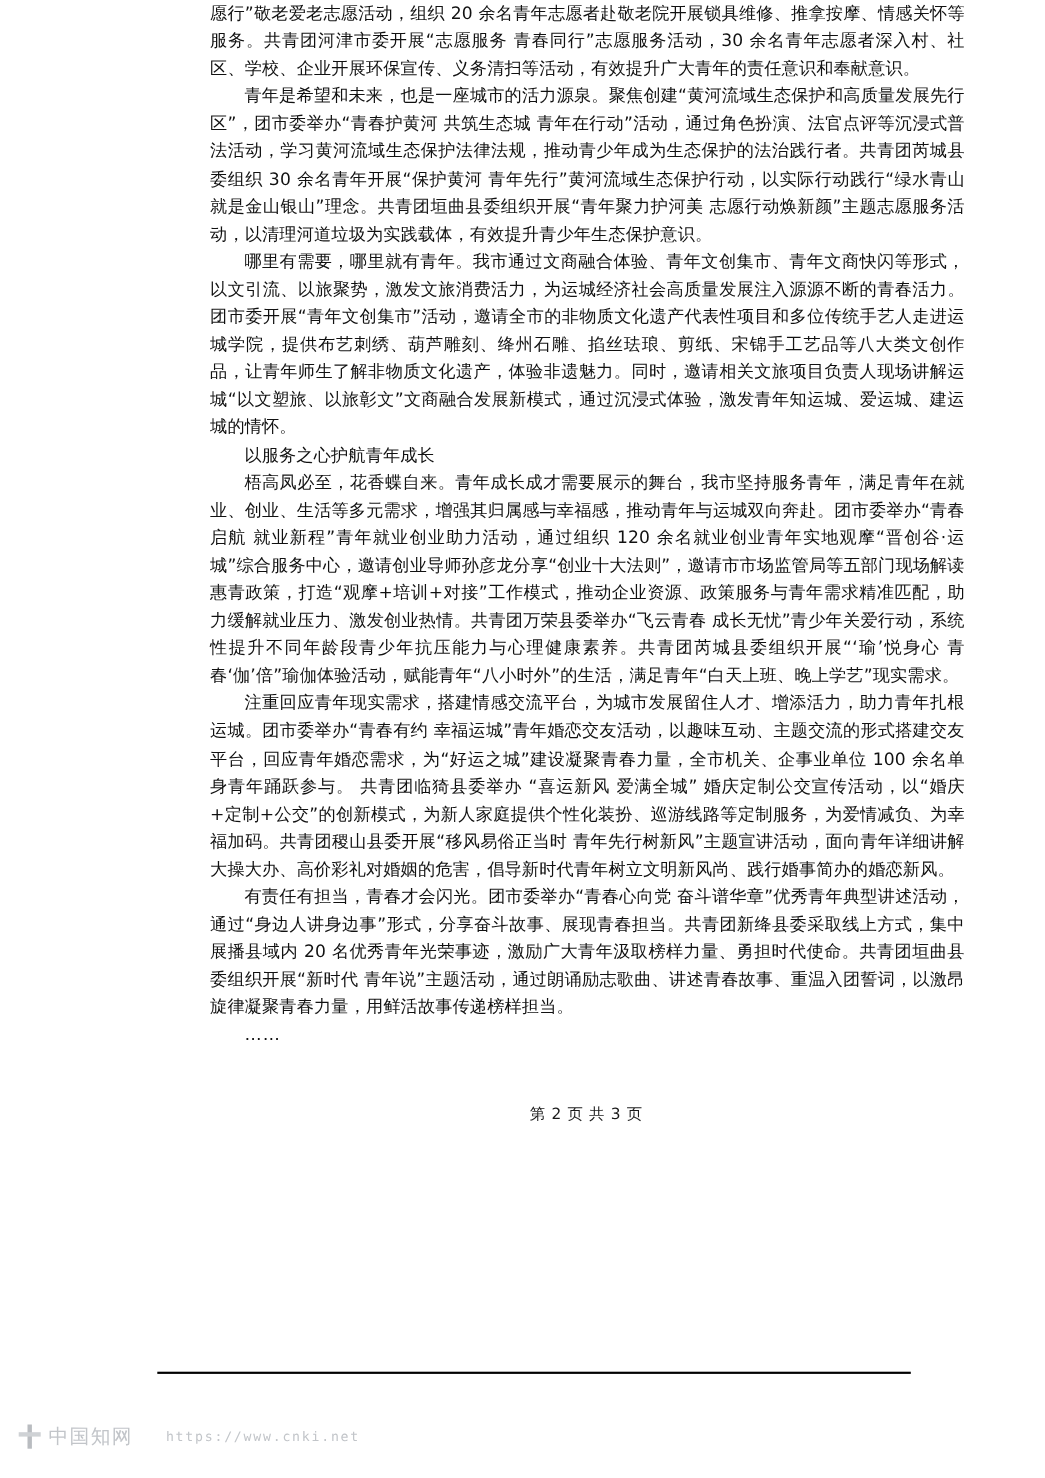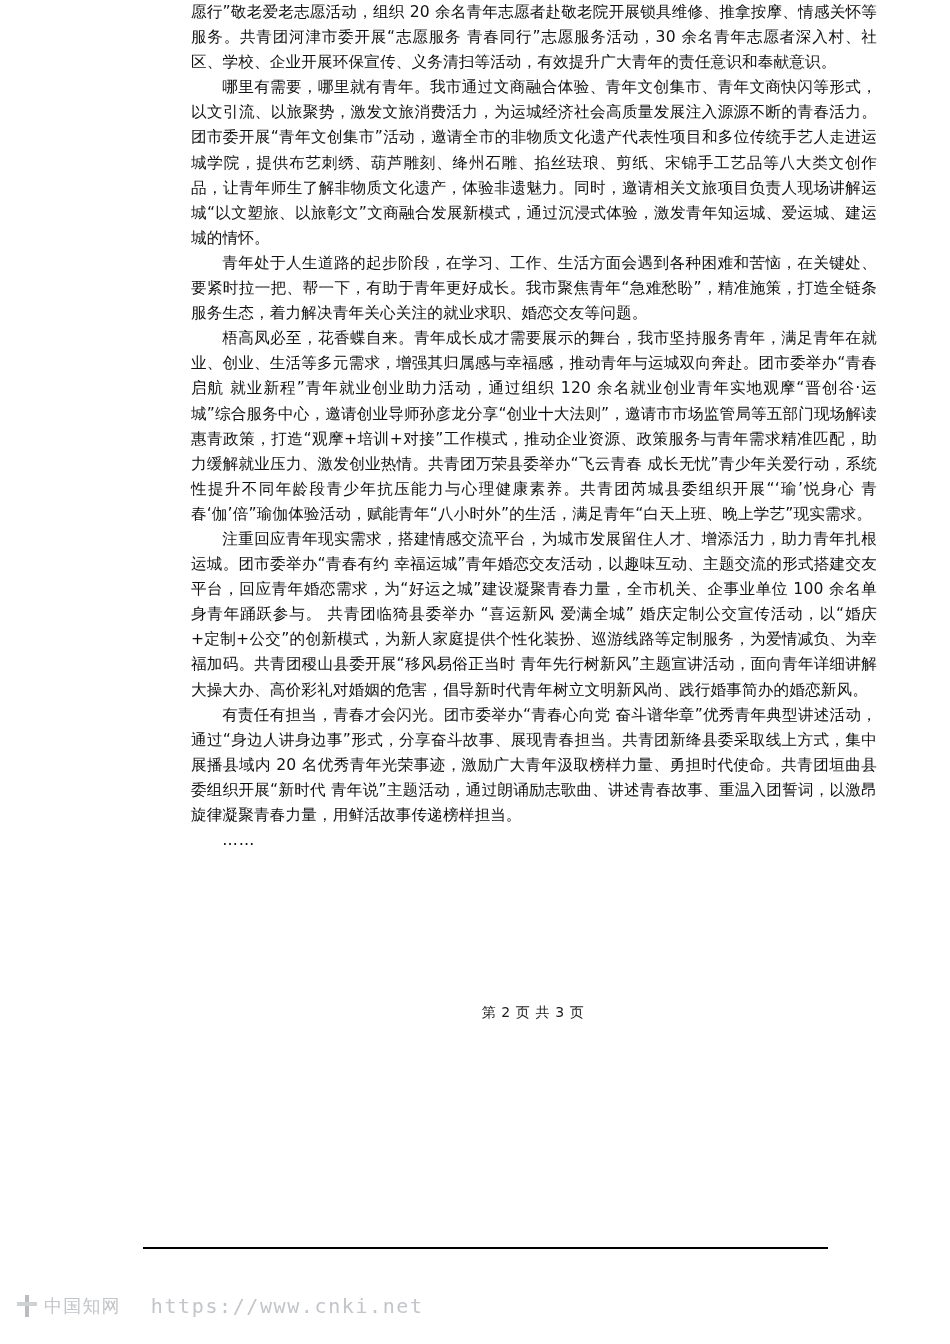--- a/index.html
+++ b/index.html
@@ -111,36 +111,37 @@
   }
   .logo-text {
     font-size: 18px;
     color: #c2c5c9;
     letter-spacing: 1.2px;
     font-family: Liberation Mono, monospace;
     white-space: nowrap;
   }
   .footer-url {
     margin-left: 30px;
-    font-size: 20px;
+    font-size: 12px;
     color: #c2c5c9;
     letter-spacing: 1.6px;
     font-family: "DejaVu Sans Mono", "Liberation Mono", monospace;
     white-space: nowrap;
   }
 </style>
 </head>
 <body>
 
 <div class="page">
 
   <div class="doc-body">
     <p class="para no-indent">愿行”敬老爱老志愿活动，组织 20 余名青年志愿者赴敬老院开展锁具维修、推拿按摩、情感关怀等服务。共青团河津市委开展“志愿服务 青春同行”志愿服务活动，30 余名青年志愿者深入村、社区、学校、企业开展环保宣传、义务清扫等活动，有效提升广大青年的责任意识和奉献意识。</p>
+    <p class="para">青年是希望和未来，也是一座城市的活力源泉。聚焦创建“黄河流域生态保护和高质量发展先行区”，团市委举办“青春护黄河 共筑生态城 青年在行动”活动，通过角色扮演、法官点评等沉浸式普法活动，学习黄河流域生态保护法律法规，推动青少年成为生态保护的法治践行者。共青团芮城县委组织 30 余名青年开展“保护黄河 青年先行”黄河流域生态保护行动，以实际行动践行“绿水青山就是金山银山”理念。共青团垣曲县委组织开展“青年聚力护河美 志愿行动焕新颜”主题志愿服务活动，以清理河道垃圾为实践载体，有效提升青少年生态保护意识。</p>
     <p class="para">哪里有需要，哪里就有青年。我市通过文商融合体验、青年文创集市、青年文商快闪等形式，以文引流、以旅聚势，激发文旅消费活力，为运城经济社会高质量发展注入源源不断的青春活力。团市委开展“青年文创集市”活动，邀请全市的非物质文化遗产代表性项目和多位传统手艺人走进运城学院，提供布艺刺绣、葫芦雕刻、绛州石雕、掐丝珐琅、剪纸、宋锦手工艺品等八大类文创作品，让青年师生了解非物质文化遗产，体验非遗魅力。同时，邀请相关文旅项目负责人现场讲解运城“以文塑旅、以旅彰文”文商融合发展新模式，通过沉浸式体验，激发青年知运城、爱运城、建运城的情怀。</p>
-    <p class="para">青年处于人生道路的起步阶段，在学习、工作、生活方面会遇到各种困难和苦恼，在关键处、要紧时拉一把、帮一下，有助于青年更好成长。我市聚焦青年“急难愁盼”，精准施策，打造全链条服务生态，着力解决青年关心关注的就业求职、婚恋交友等问题。</p>
+    <p class="para heading">以服务之心护航青年成长</p>
     <p class="para">梧高凤必至，花香蝶自来。青年成长成才需要展示的舞台，我市坚持服务青年，满足青年在就业、创业、生活等多元需求，增强其归属感与幸福感，推动青年与运城双向奔赴。团市委举办“青春启航 就业新程”青年就业创业助力活动，通过组织 120 余名就业创业青年实地观摩“晋创谷·运城”综合服务中心，邀请创业导师孙彦龙分享“创业十大法则”，邀请市市场监管局等五部门现场解读惠青政策，打造“观摩+培训+对接”工作模式，推动企业资源、政策服务与青年需求精准匹配，助力缓解就业压力、激发创业热情。共青团万荣县委举办“飞云青春 成长无忧”青少年关爱行动，系统性提升不同年龄段青少年抗压能力与心理健康素养。共青团芮城县委组织开展“‘瑜’悦身心 青春‘伽’倍”瑜伽体验活动，赋能青年“八小时外”的生活，满足青年“白天上班、晚上学艺”现实需求。</p>
     <p class="para">注重回应青年现实需求，搭建情感交流平台，为城市发展留住人才、增添活力，助力青年扎根运城。团市委举办“青春有约 幸福运城”青年婚恋交友活动，以趣味互动、主题交流的形式搭建交友平台，回应青年婚恋需求，为“好运之城”建设凝聚青春力量，全市机关、企事业单位 100 余名单身青年踊跃参与。 共青团临猗县委举办 “喜运新风 爱满全城” 婚庆定制公交宣传活动，以“婚庆+定制+公交”的创新模式，为新人家庭提供个性化装扮、巡游线路等定制服务，为爱情减负、为幸福加码。共青团稷山县委开展“移风易俗正当时 青年先行树新风”主题宣讲活动，面向青年详细讲解大操大办、高价彩礼对婚姻的危害，倡导新时代青年树立文明新风尚、践行婚事简办的婚恋新风。</p>
     <p class="para">有责任有担当，青春才会闪光。团市委举办“青春心向党 奋斗谱华章”优秀青年典型讲述活动，通过“身边人讲身边事”形式，分享奋斗故事、展现青春担当。共青团新绛县委采取线上方式，集中展播县域内 20 名优秀青年光荣事迹，激励广大青年汲取榜样力量、勇担时代使命。共青团垣曲县委组织开展“新时代 青年说”主题活动，通过朗诵励志歌曲、讲述青春故事、重温入团誓词，以激昂旋律凝聚青春力量，用鲜活故事传递榜样担当。</p>
     <p class="para ellipsis">……</p>
   </div>
 
   <div class="page-number">
     <span class="pn-inner">第 2 页 共 3 页</span>
   </div>
 

